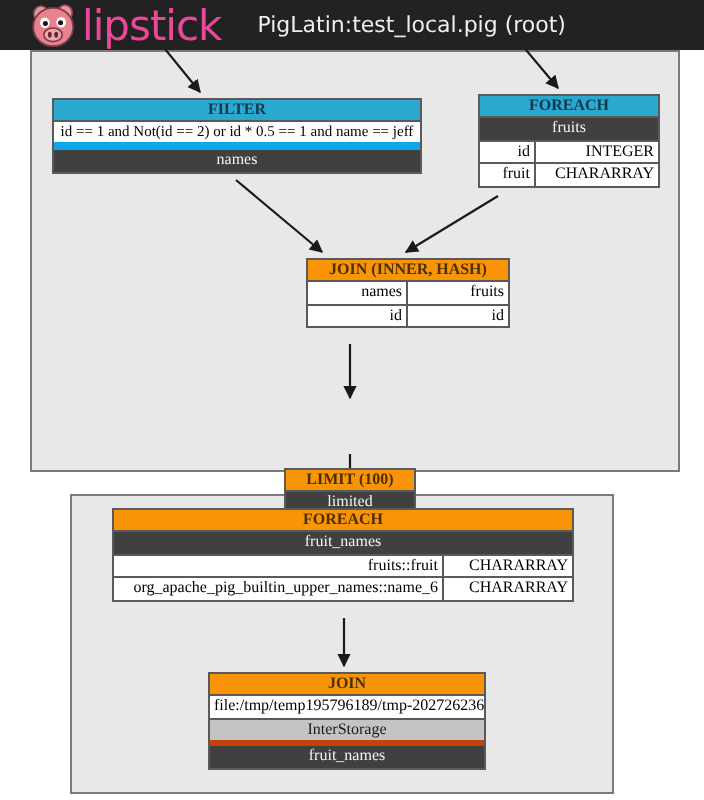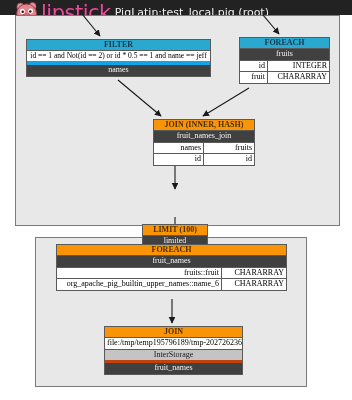--- a/index.html
+++ b/index.html
@@ -36,29 +36,29 @@
     font-size: 21px;
     color: #ec4899;
     letter-spacing: -0.5px;
     margin-left: 1px;
     line-height: 24px;
   }
   #header-title {
     font-family: "DejaVu Sans", sans-serif;
     font-size: 11px;
     color: #eeeeee;
-    margin-left: 4px;
+    margin-left: 18px;
     line-height: 24px;
     white-space: nowrap;
   }
 
   
   #canvas {
     position: absolute;
-    left: 0; top: 15px;
+    left: 0; top: 25px;
     width: 352px; height: 375px;
     background: #ffffff;
   }
   #edges {
     position: absolute;
     left: 0; top: 0;
     width: 352px; height: 375px;
   }
 
   .cluster {
@@ -218,21 +218,20 @@
       <div class="cell namecol">INTEGER</div>
     </div>
     <div class="nrow last">
       <div class="cell divider" style="width:28px;flex:0 0 28px">fruit</div>
       <div class="cell namecol">CHARARRAY</div>
     </div>
   </div>
 
   <div class="node" id="node-join">
     <div class="title-orange">JOIN (INNER, HASH)</div>
-    <div class="alias">fruit_names_join</div>
     <div class="nrow">
       <div class="cell divider half">names</div>
       <div class="cell half">fruits</div>
     </div>
     <div class="nrow last">
       <div class="cell divider half">id</div>
       <div class="cell half">id</div>
     </div>
   </div>
 

